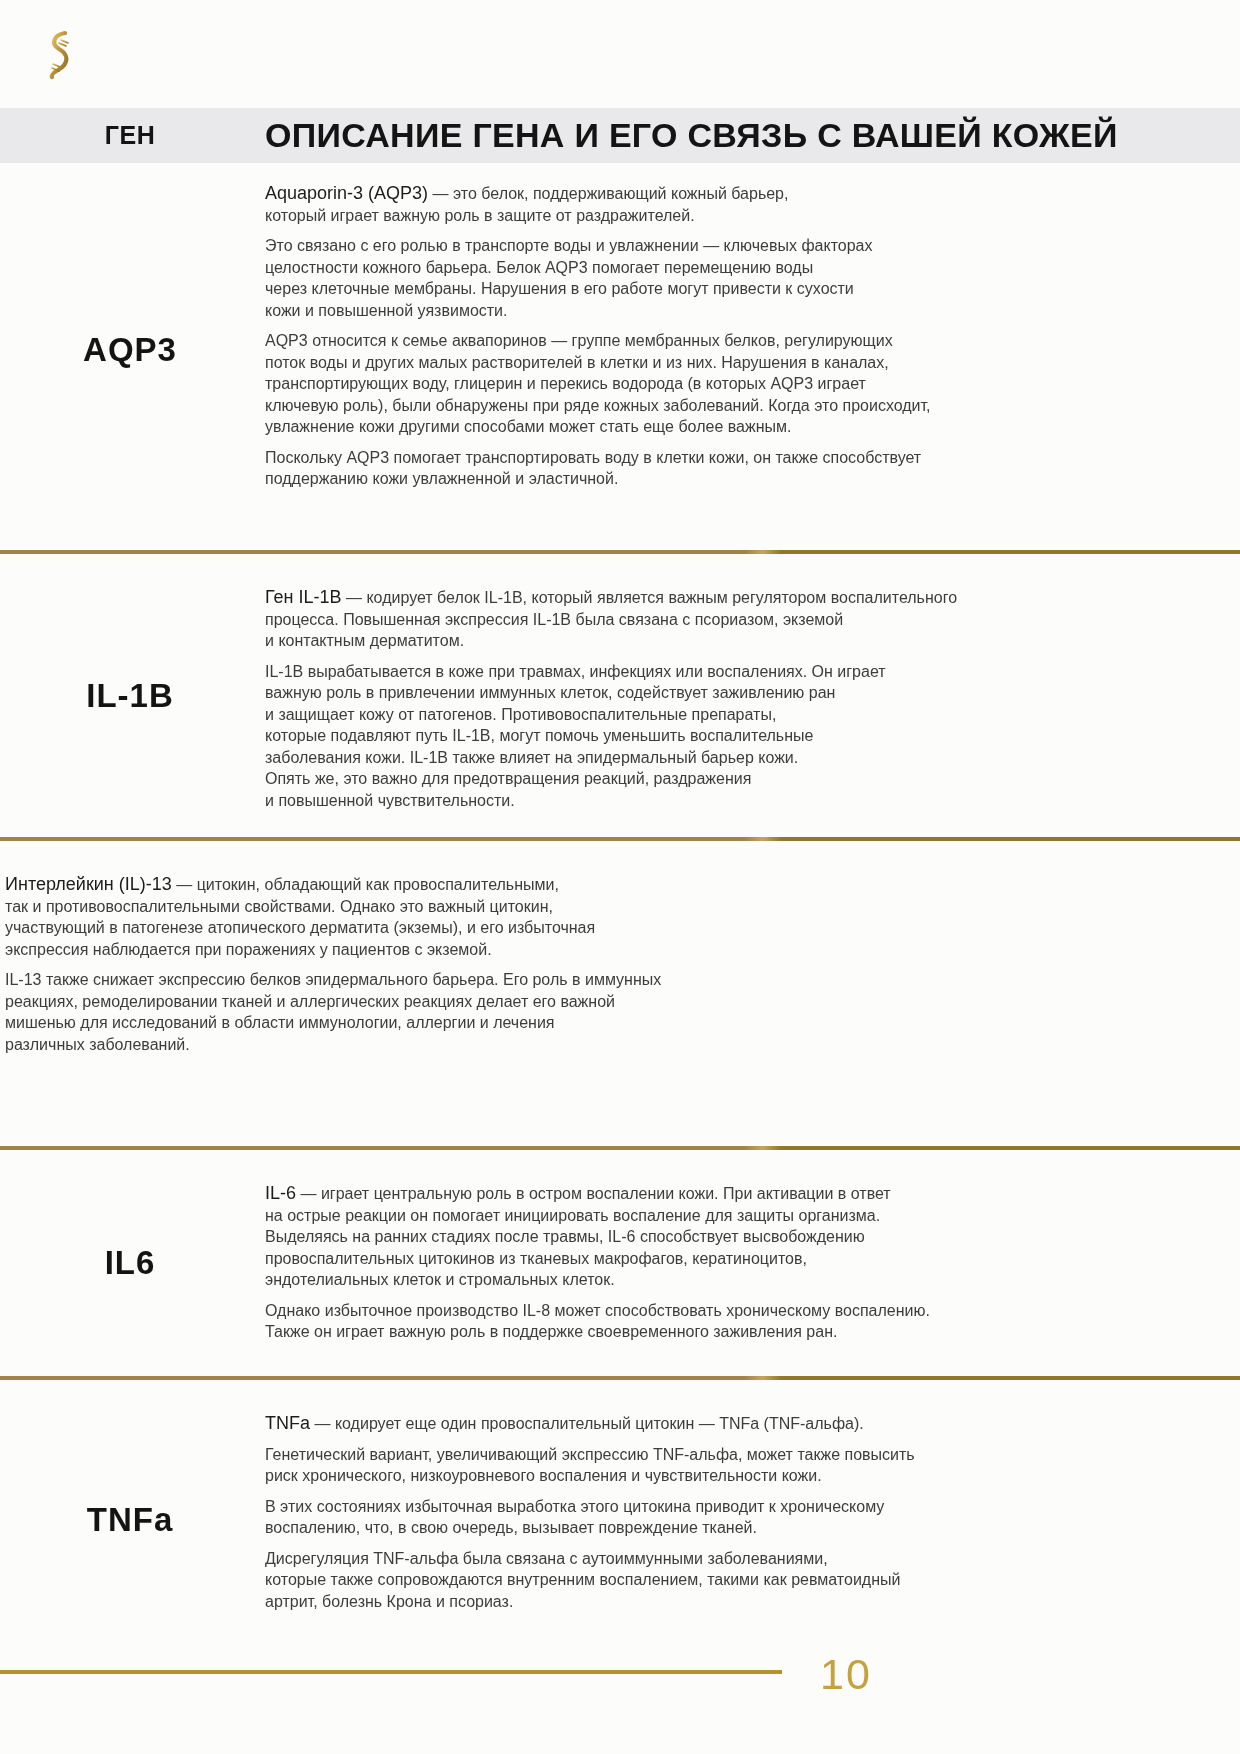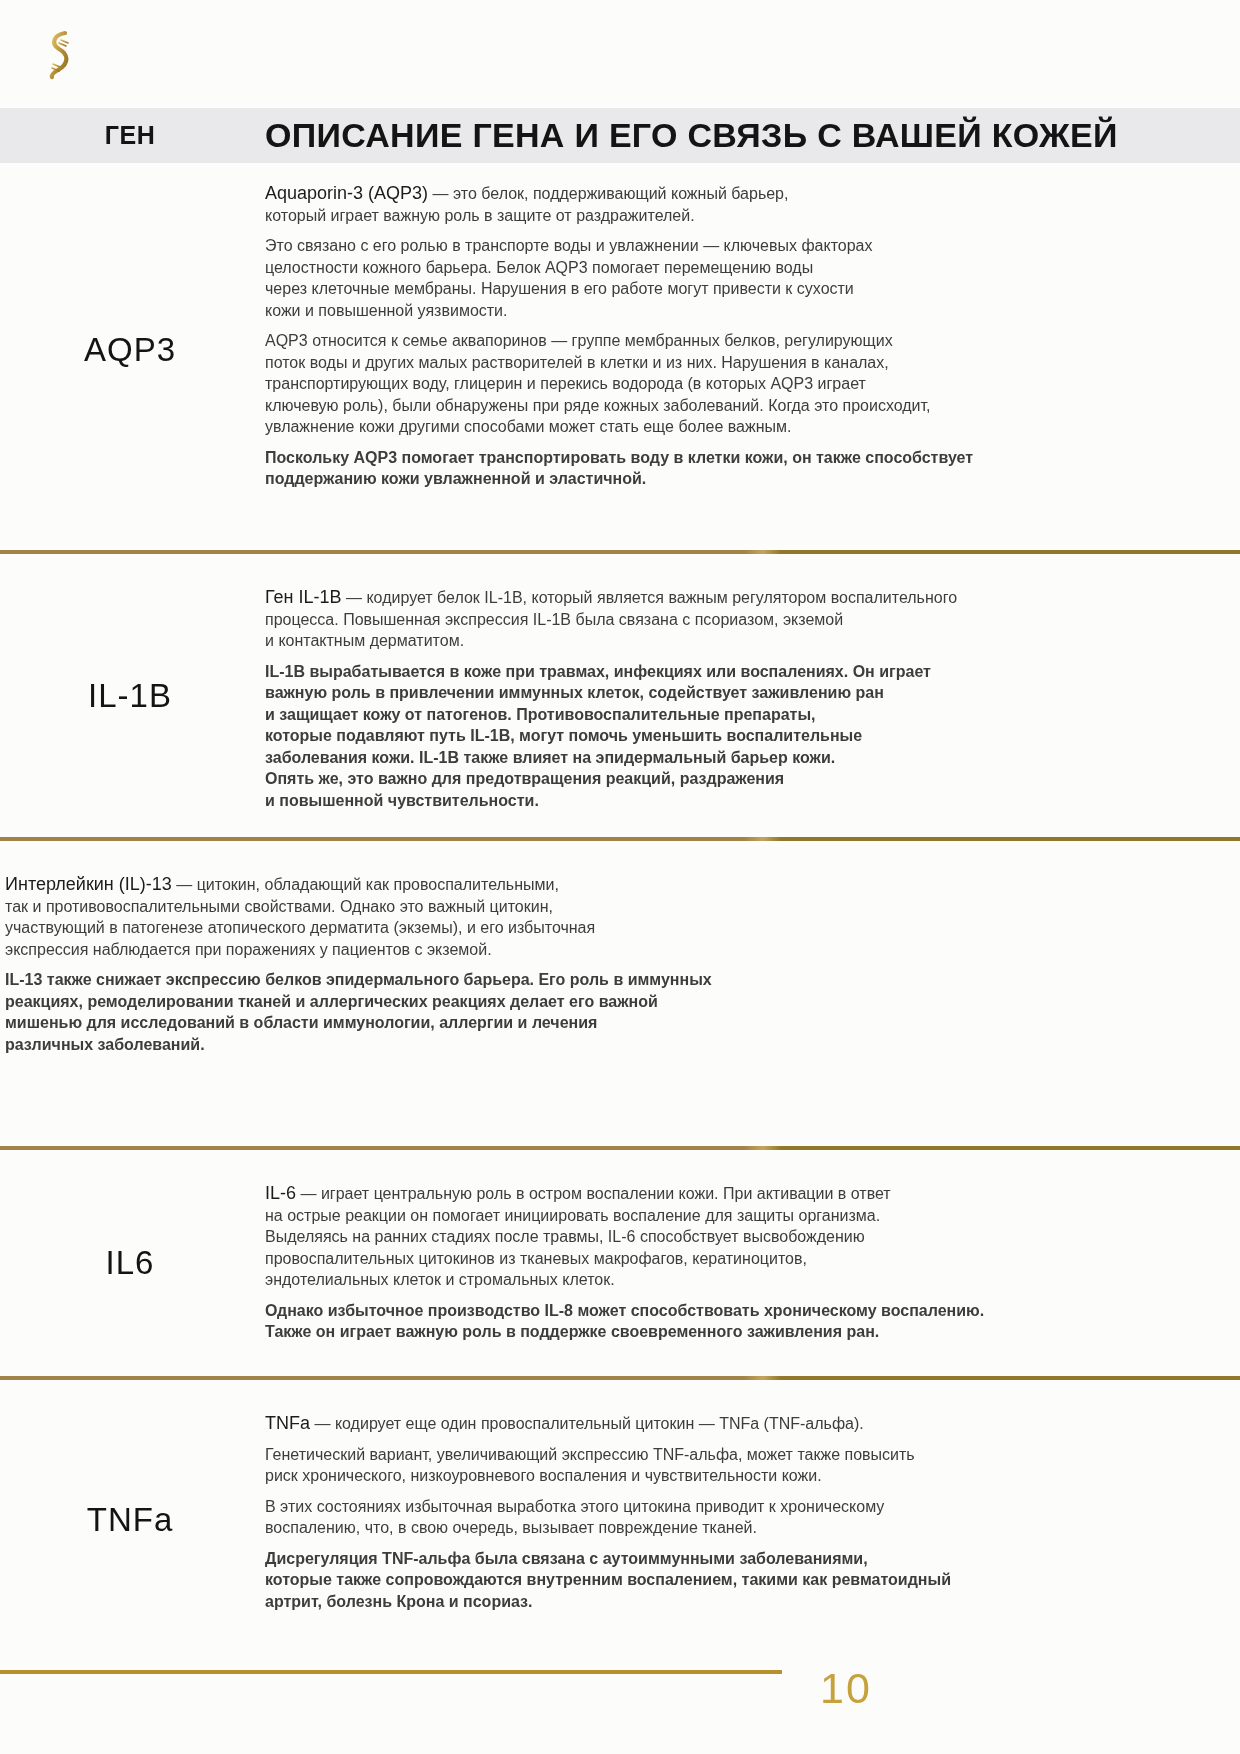--- a/index.html
+++ b/index.html
@@ -40,42 +40,42 @@
   .row:nth-child(2){min-height:287px;}
   .row:nth-child(3){min-height:309px;}
   .row:nth-child(4){min-height:230px;}
   .row:nth-child(5){min-height:280px;}
 
   .cell-gene{
     width:260px;flex:0 0 260px;
     display:flex;align-items:center;justify-content:center;
   }
   .gene-label{
-    font-size:33px;font-weight:400;color:#141414;letter-spacing:1px;
+    font-size:33px;font-weight:700;color:#141414;letter-spacing:1px;
   }
   .cell-desc{
     width:750px;flex:0 0 750px;
     padding:33px 0 20px 5px;
   }
   .para{
     white-space:pre-line;
     font-size:16px;line-height:21.5px;color:#3d3d3d;
     margin:0 0 9px 0;
   }
-  .para:last-child{margin-bottom:0;font-weight:bold;}
+  .para:last-child{margin-bottom:0;}
   .lead{font-size:18px;font-weight:400;color:#1c1c1c;}
 
   
   .footer{position:absolute;left:0;top:1648px;width:1240px;height:60px;}
   .footer-line{
     position:absolute;left:0;top:22px;width:782px;height:4px;
     background:#b5922e;
   }
   .page-num{
-    position:absolute;left:820px;top:16px;
+    position:absolute;left:820px;top:2px;
     font-size:43px;font-weight:300;color:#c5a23e;letter-spacing:2px;
   }
 </style>
 </head>
 <body>
 
 <div class="page">
 
   <div class="logo">
     <svg width="32" height="50" viewBox="0 0 32 50" fill="none" xmlns="http://www.w3.org/2000/svg">

